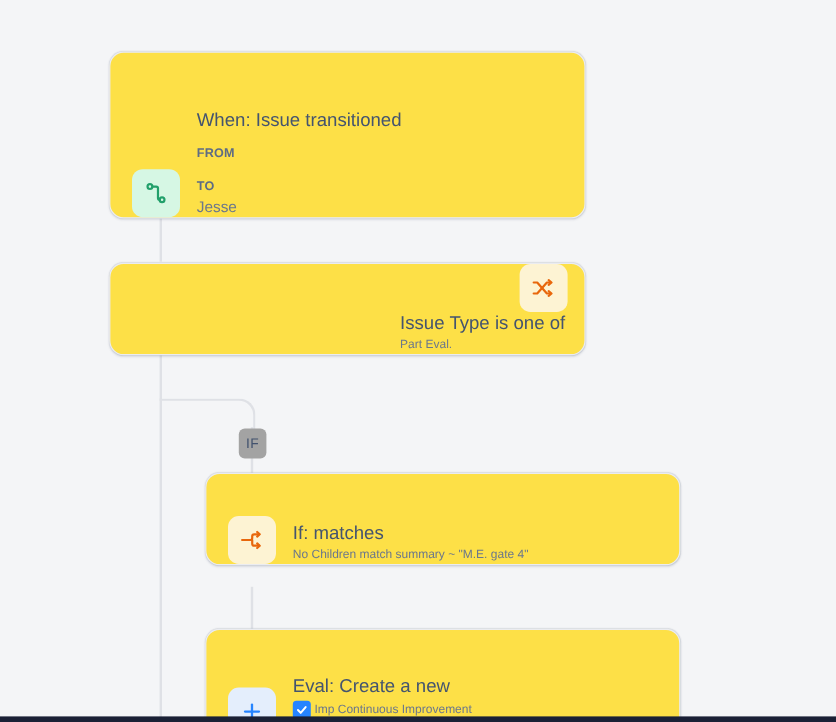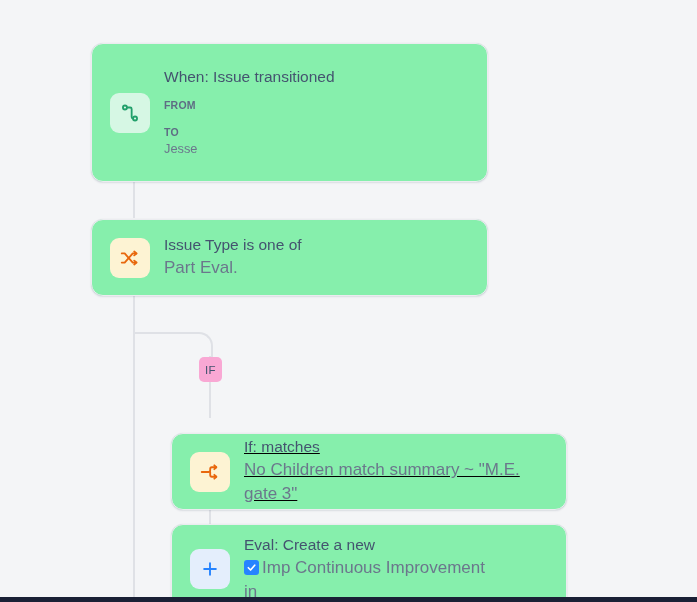--- a/index.html
+++ b/index.html
@@ -38,40 +38,40 @@
     border-top-right-radius: 14px;
     background: transparent;
   }
 
   
   .if-badge {
     position: absolute;
     width: 23px;
     height: 25px;
     border-radius: 5px;
-    background: #f9a8d4;
+    background: #a3a3a3;
     color: #42526e;
     font-size: 11.5px;
     letter-spacing: 0.3px;
     display: flex;
     align-items: center;
     justify-content: center;
     z-index: 3;
     font-family: "Liberation Sans", sans-serif;
   }
 
   
   .card {
     position: absolute;
-    background: #86efac;
+    background: #fde047;
     border: 1px solid #ebecf0;
     border-radius: 12px;
     box-shadow: 0 1px 2px rgba(9,30,66,0.10), 0 0 1px rgba(9,30,66,0.12);
     display: flex;
-    align-items: center;
+    align-items: flex-end;
     box-sizing: border-box;
     z-index: 2;
   }
 
   .icon-tile {
     width: 40px;
     height: 40px;
     min-width: 40px;
     border-radius: 9px;
     margin-left: 18px;
@@ -105,21 +105,21 @@
     letter-spacing: 0.2px;
     line-height: 1.5;
     margin-top: 11px;
   }
   .field-value {
     font-size: 12.8px;
     color: #6b778c;
     line-height: 1.35;
   }
   .sub-text {
-    font-size: 17px;
+    font-size: 10px;
     color: #6b778c;
     line-height: 1.4;
   }
 
   .chk-row {
     display: flex;
     align-items: center;
     gap: 3px;
     line-height: 1.4;
   }
@@ -173,47 +173,47 @@
       </svg>
     </div>
     <div class="card-body">
       <div class="card-title">When: Issue transitioned</div>
       <div class="field-label">FROM</div>
       <div class="field-label">TO</div>
       <div class="field-value">Jesse</div>
     </div>
   </div>
 
-  <div class="card" style="left:91px; top:219px; width:397px; height:77px;">
+  <div class="card" style="left:91px; top:219px; width:397px; height:77px;flex-direction:column;">
     <div class="icon-tile tile-yellow">
       <svg width="22" height="22" viewBox="0 0 24 24" fill="none" stroke="#e8670c" stroke-width="2" stroke-linecap="round" stroke-linejoin="round">
         <path d="M3 7 h3.2 L15 17 h3.3"></path>
         <path d="M3 17 h3.2 L15 7 h3.3"></path>
         <path d="M16.6 4.9 L19.2 7 L16.6 9.1"></path>
         <path d="M16.6 14.9 L19.2 17 L16.6 19.1"></path>
       </svg>
     </div>
     <div class="card-body">
       <div class="card-title">Issue Type is one of</div>
       <div class="sub-text">Part Eval.</div>
     </div>
   </div>
 
-  <div class="card" style="left:171px; top:433px; width:396px; height:77px;text-decoration:underline;">
+  <div class="card" style="left:171px; top:394px; width:396px; height:77px;">
     <div class="icon-tile tile-yellow">
       <svg width="22" height="22" viewBox="0 0 24 24" fill="none" stroke="#e8670c" stroke-width="2" stroke-linecap="round" stroke-linejoin="round">
         <path d="M3 12 h7.4 a1.8 1.8 0 0 0 1.8 -1.8 V8.6 a1.8 1.8 0 0 1 1.8 -1.8 h4.6"></path>
         <path d="M12.2 12 v3.4 a1.8 1.8 0 0 0 1.8 1.8 h4.6"></path>
         <path d="M16.7 4.7 L19 6.8 L16.7 8.9"></path>
         <path d="M16.7 15.1 L19 17.2 L16.7 19.3"></path>
       </svg>
     </div>
     <div class="card-body">
       <div class="card-title">If: matches</div>
-      <div class="sub-text">No Children match summary ~ "M.E. gate 3"</div>
+      <div class="sub-text">No Children match summary ~ "M.E. gate 4"</div>
     </div>
   </div>
 
   <div class="card" style="left:171px; top:524px; width:396px; height:90px;">
     <div class="icon-tile tile-blue">
       <svg width="20" height="20" viewBox="0 0 24 24" fill="none" stroke="#2684ff" stroke-width="2.3" stroke-linecap="round">
         <path d="M12 5 V19"></path>
         <path d="M5 12 H19"></path>
       </svg>
     </div>

